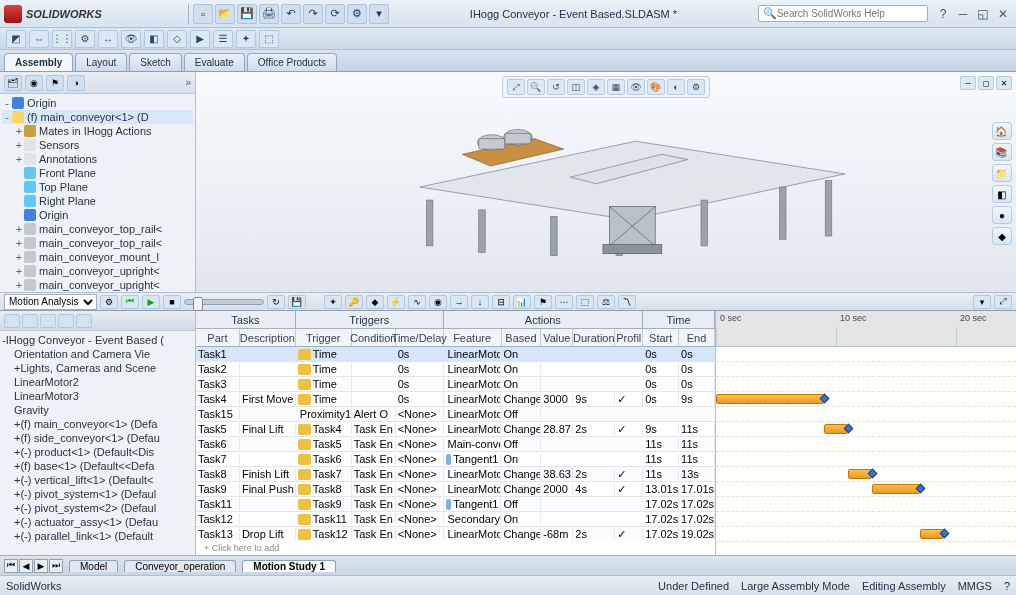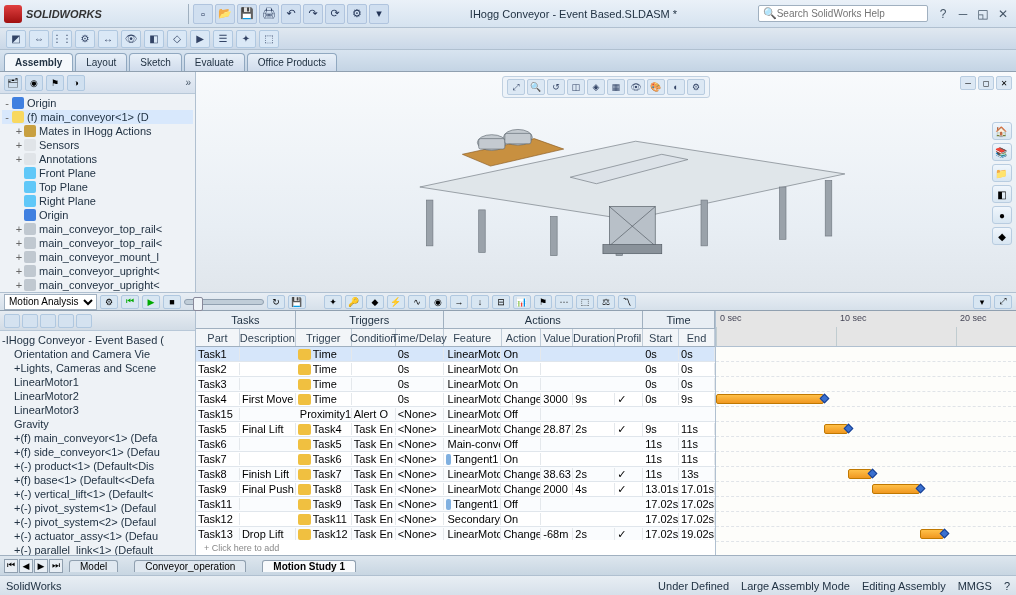--- a/index.html
+++ b/index.html
@@ -83,21 +83,21 @@
 .tl-head .tick { position:absolute; top:2px; font-size:9px; color:#445; }
 .tl-head .tickln { position:absolute; top:16px; bottom:0; width:1px; background:#c0ccd0; }
 .tl-body { position:relative; }
 .tl-rowln { position:absolute; left:0; right:0; height:15px; border-bottom:1px dashed #e0e4e8; }
 .tl-bar { position:absolute; height:10px; background:linear-gradient(#ffc048,#f09820); border:1px solid #c07800; border-radius:2px; }
 .tl-marker { position:absolute; width:7px; height:7px; background:#3a70d0; border:1px solid #1a4090; transform:rotate(45deg); }
 
 .bottomtabs { height:20px; background:linear-gradient(#dde6ee,#c8d6e2); border-top:1px solid #a0b0c0; display:flex; align-items:center; padding:0 4px; }
 .bottomtabs .nav { display:flex; gap:1px; margin-right:6px; }
 .bottomtabs .nav span { width:14px;height:14px;border:1px solid #90a0b0;background:#e8eef4;font-size:9px;display:flex;align-items:center;justify-content:center; }
-.bottomtabs .btab { padding:0 10px; border:1px solid #90a0b0; border-bottom:none; background:#e0e8f0; margin-right:16px; font-size:10px; border-radius:3px 3px 0 0; }
+.bottomtabs .btab { padding:0 10px; border:1px solid #90a0b0; border-bottom:none; background:#e0e8f0; margin-right:6px; font-size:10px; border-radius:3px 3px 0 0; }
 .bottomtabs .btab.active { background:#f8fafc; font-weight:bold; }
 
 .statusbar { height:20px; background:linear-gradient(#e8eef4,#d6e0ea); border-top:1px solid #b0c0d0; display:flex; align-items:center; padding:0 6px; font-size:10px; color:#234; }
 .statusbar .right { margin-left:auto; display:flex; gap:12px; align-items:center; }
 </style>
 </head>
 <body>
 
 <div class="titlebar">
   <div class="logo">
@@ -371,26 +371,20 @@
         <div class="row">
           <span class="ind" style="width: 12px;"></span>
           <span class="tw">+</span>
           <span class="ic ic-folder"></span>
           <span>Lights, Cameras and Scene</span>
         </div>
         <div class="row">
           <span class="ind" style="width: 12px;"></span>
           <span class="tw"></span>
           <span class="ic ic-part"></span>
-          <span>LinearMotor1</span>
-        </div>
-        <div class="row">
-          <span class="ind" style="width: 12px;"></span>
-          <span class="tw"></span>
-          <span class="ic ic-part"></span>
           <span>LinearMotor2</span>
         </div>
         <div class="row">
           <span class="ind" style="width: 12px;"></span>
           <span class="tw"></span>
           <span class="ic ic-part"></span>
           <span>LinearMotor3</span>
         </div>
         <div class="row">
           <span class="ind" style="width: 12px;"></span>
@@ -462,21 +456,21 @@
         <div class="g" style="width: 200px;">Actions</div>
         <div class="g" style="width: 72px;">Time</div>
       </div>
     <div class="tg-head" id="tg-head">
         <div class="h" style="width: 44px;">Part</div>
         <div class="h" style="width: 56px;">Description</div>
         <div class="h" style="width: 56px;">Trigger</div>
         <div class="h" style="width: 44px;">Condition</div>
         <div class="h" style="width: 48px;">Time/Delay</div>
         <div class="h" style="width: 58px;">Feature</div>
-        <div class="h" style="width: 40px;">Action</div>
+        <div class="h" style="width: 40px;">Based</div>
         <div class="h" style="width: 32px;">Value</div>
         <div class="h" style="width: 42px;">Duration</div>
         <div class="h" style="width: 28px;">Profil</div>
         <div class="h" style="width: 36px;">Start</div>
         <div class="h" style="width: 36px;">End</div>
       </div>
     <div class="tg-body" id="tg-body">
         <div class="tg-row" style="background: rgb(214, 230, 250);">
           <div class="c" style="width: 44px;">
             <span>Task1</span>

